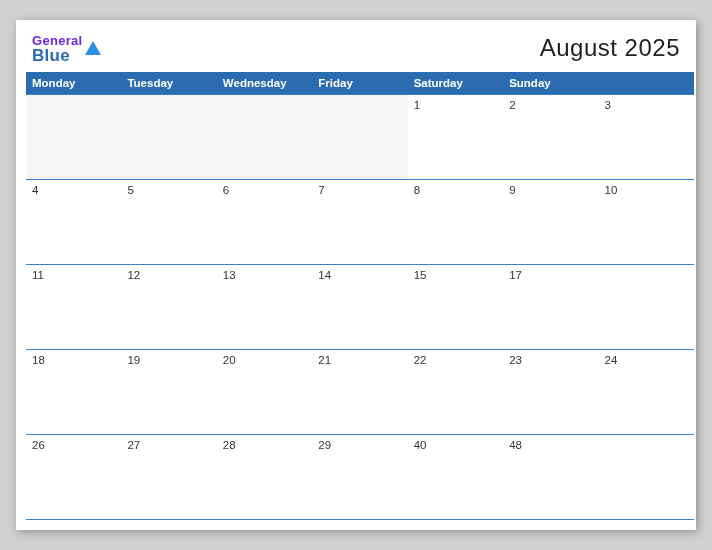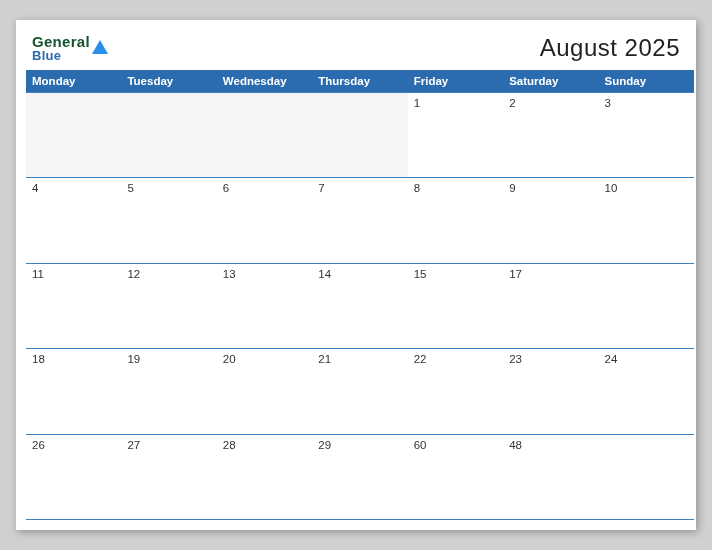--- a/index.html
+++ b/index.html
@@ -37,28 +37,28 @@
       gap: 0;
     }
 
     .logo-text {
       display: flex;
       flex-direction: column;
       line-height: 1;
     }
 
     .logo-general {
-      font-size: 15px;
+      font-size: 13px;
       font-weight: bold;
-      color: #14532d;
+      color: #6d28d9;
       letter-spacing: 0.3px;
     }
 
     .logo-blue {
-      font-size: 13px;
+      font-size: 17px;
       font-weight: bold;
       color: #2b6cb0;
       letter-spacing: 0.3px;
     }
 
     .logo-triangle {
       width: 0;
       height: 0;
       border-left: 8px solid transparent;
       border-right: 8px solid transparent;
@@ -146,21 +146,20 @@
       <div class="logo-triangle"></div>
     </div>
     <div class="month-title">August 2025</div>
   </div>
 
   <div class="calendar-grid">
     <div class="day-headers">
       <div class="day-header">Monday</div>
       <div class="day-header">Tuesday</div>
       <div class="day-header">Wednesday</div>
-      <div class="day-header">Thursday</div>
       <div class="day-header">Friday</div>
       <div class="day-header">Saturday</div>
       <div class="day-header">Sunday</div>
     </div>
 
     <div class="weeks-container" id="weeks-container">
     <div class="week-row">
           <div class="day-cell empty"></div>
           <div class="day-cell empty"></div>
           <div class="day-cell empty"></div>
@@ -248,21 +247,21 @@
           <div class="day-cell">
             <span class="day-number">27</span>
           </div>
           <div class="day-cell">
             <span class="day-number">28</span>
           </div>
           <div class="day-cell">
             <span class="day-number">29</span>
           </div>
           <div class="day-cell">
-            <span class="day-number">60</span>
+            <span class="day-number">40</span>
           </div>
           <div class="day-cell">
             <span class="day-number">48</span>
           </div>
         </div>
       </div>
   </div>
 </div>
 
 </body></html>

